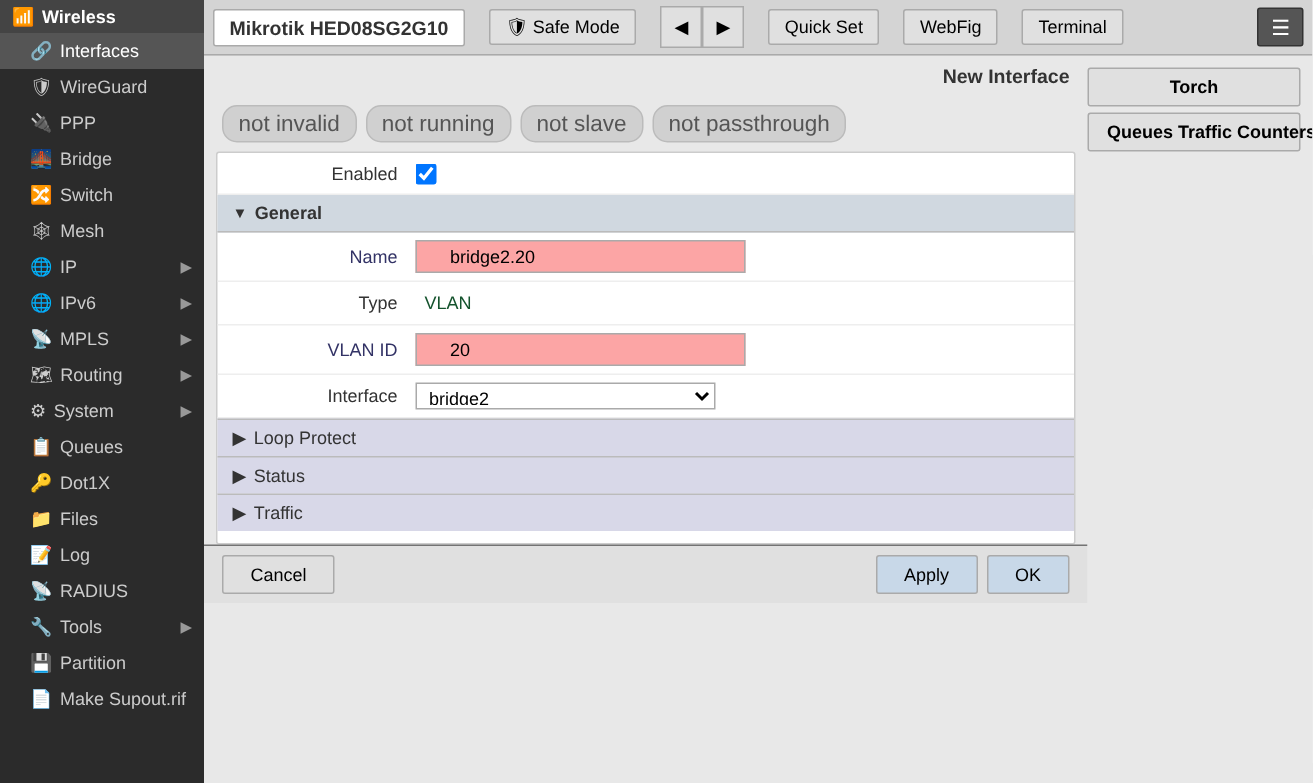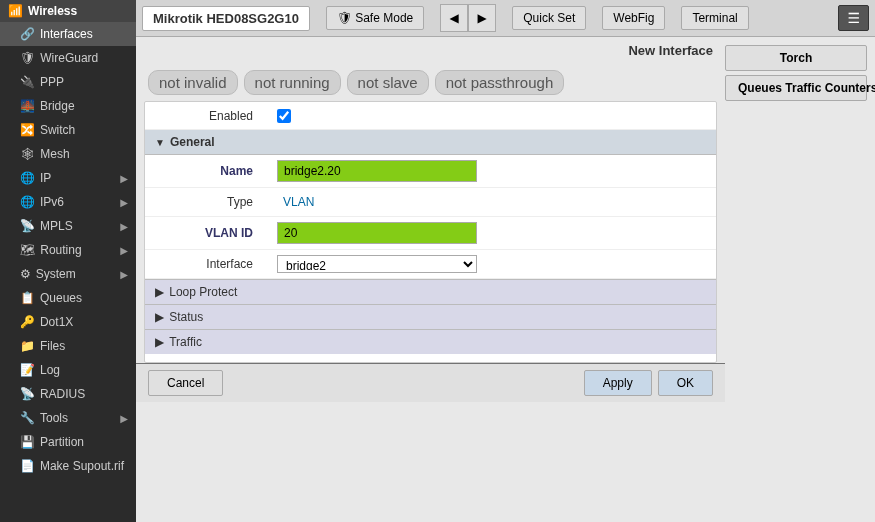--- a/index.html
+++ b/index.html
@@ -150,45 +150,45 @@
     .form-row {
       display: flex;
       align-items: center;
       padding: 5px 12px;
       border-bottom: 1px solid #eee;
       min-height: 28px;
     }
     .form-label {
       width: 120px;
       text-align: right;
-      padding-right: 24px;
+      padding-right: 12px;
       color: #333;
       font-size: 12px;
       flex-shrink: 0;
     }
-    .form-label.required { color: #336; font-weight: bold; }
+    .form-label.required { color: #336; font-weight: normal; }
     .form-input {
       border: 1px solid #aaa;
-      padding: 3px 6px;
-      font-size: 12px;
-      width: 200px;
-      background: #84cc16;
+      padding: 3px 22px;
+      font-size: 12px;
+      width: 220px;
+      background: #fca5a5;
       height: 22px;
     }
     .form-select {
       border: 1px solid #aaa;
       padding: 2px 4px;
       font-size: 12px;
       width: 200px;
       background: #fff;
       height: 18px;
     }
     .form-static {
       font-size: 12px;
-      color: #0369a1;
+      color: #14532d;
       padding: 2px 6px;
     }
 
     .checkbox-input {
       width: 14px;
       height: 14px;
       cursor: pointer;
     }
     .collapsed-header {
       background: #d8d8e8;

